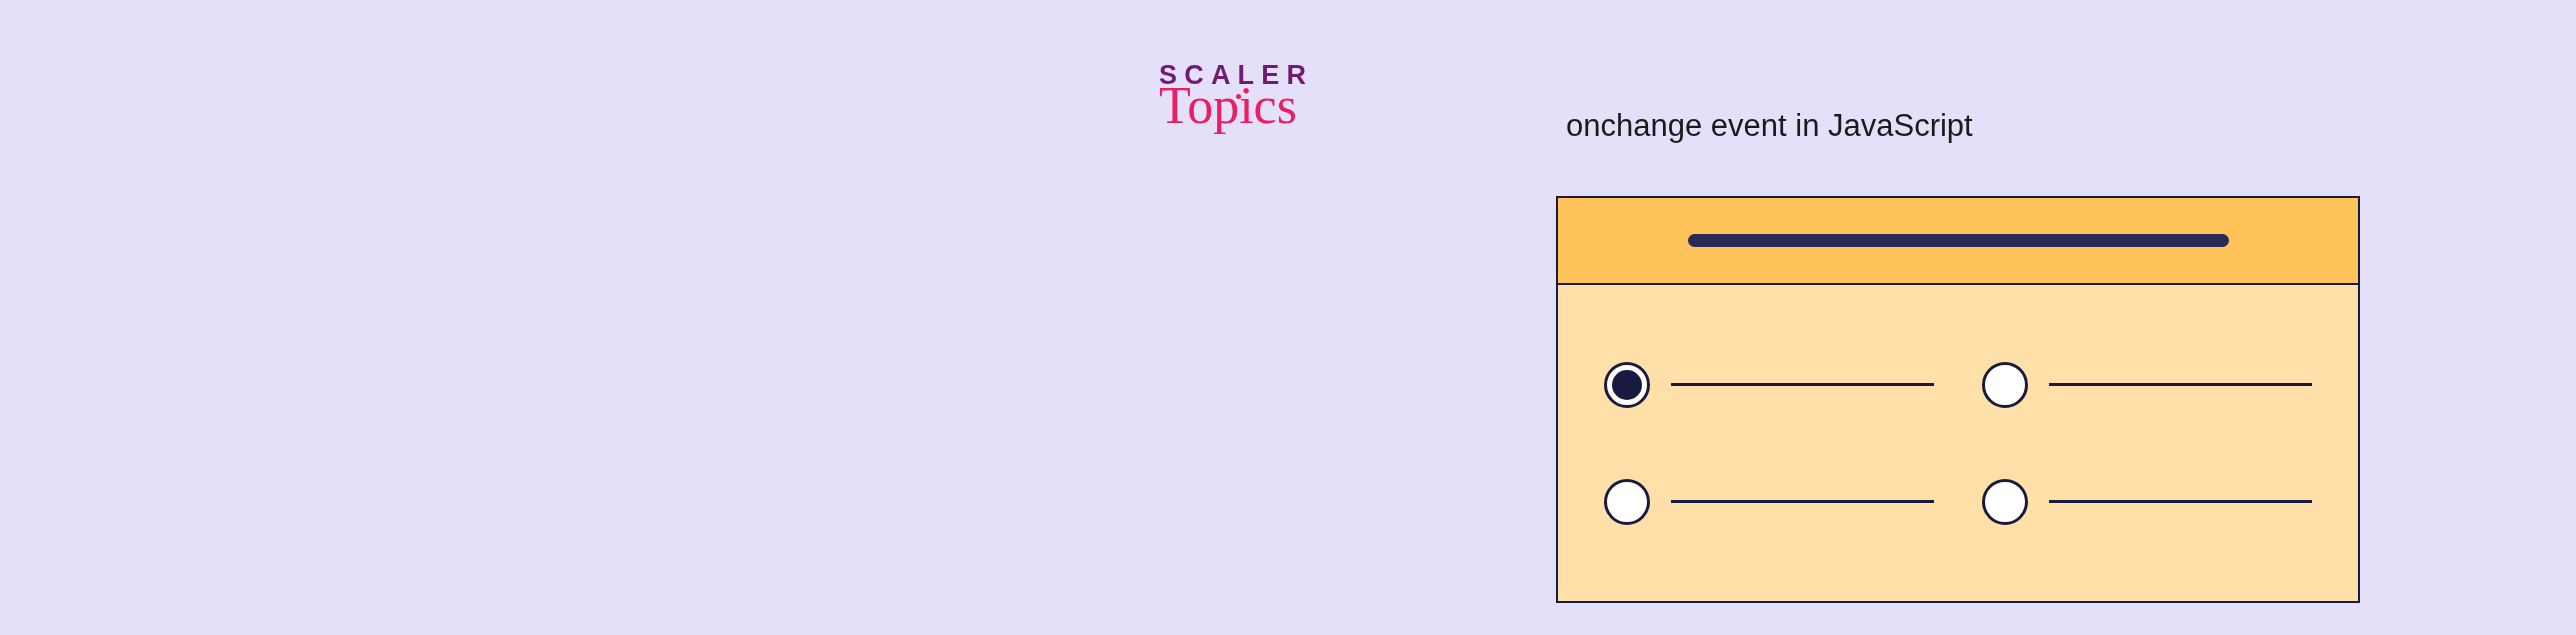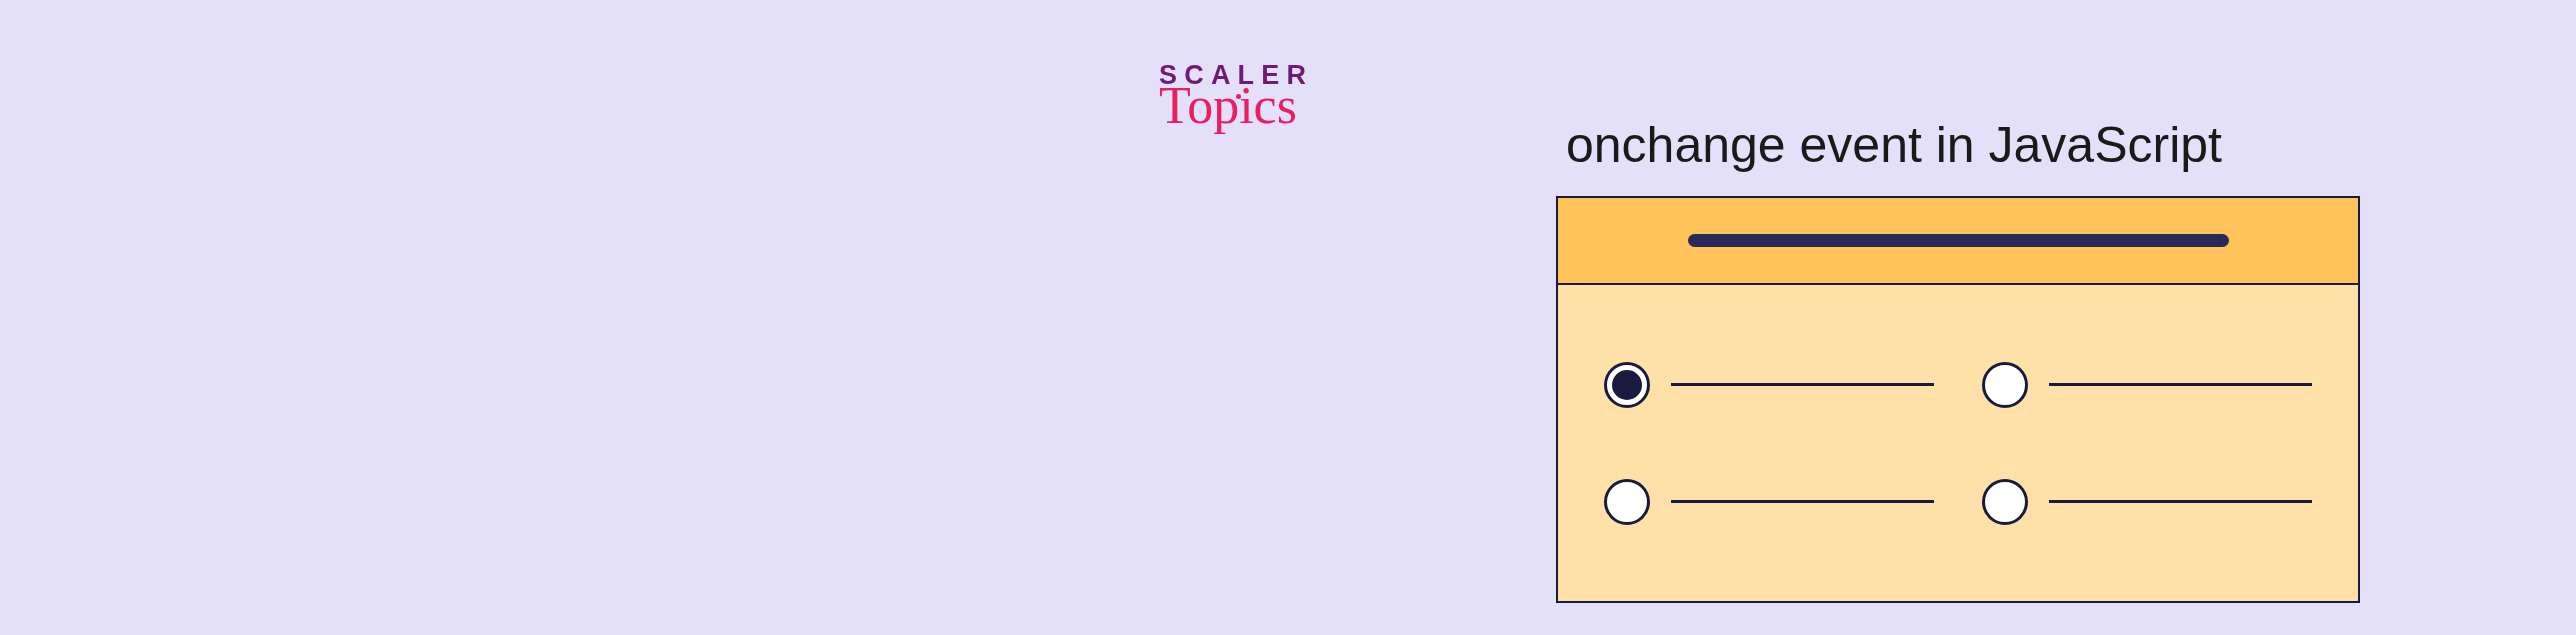--- a/index.html
+++ b/index.html
@@ -41,22 +41,22 @@
       height: 5.2px;
       background-color: #e91e63;
       border-radius: 50%;
       position: absolute;
       left: 77px;
       top: 32px;
     }
     .title {
       position: absolute;
       left: 1566px;
-      top: 116px;
-      font-size: 50px;
+      top: 108px;
+      font-size: 31px;
       font-weight: 400;
       color: #1a1a1a;
       white-space: nowrap;
     }
     .form-box {
       position: absolute;
       left: 1556px;
       top: 196px;
       width: 804px;
       height: 407px;

